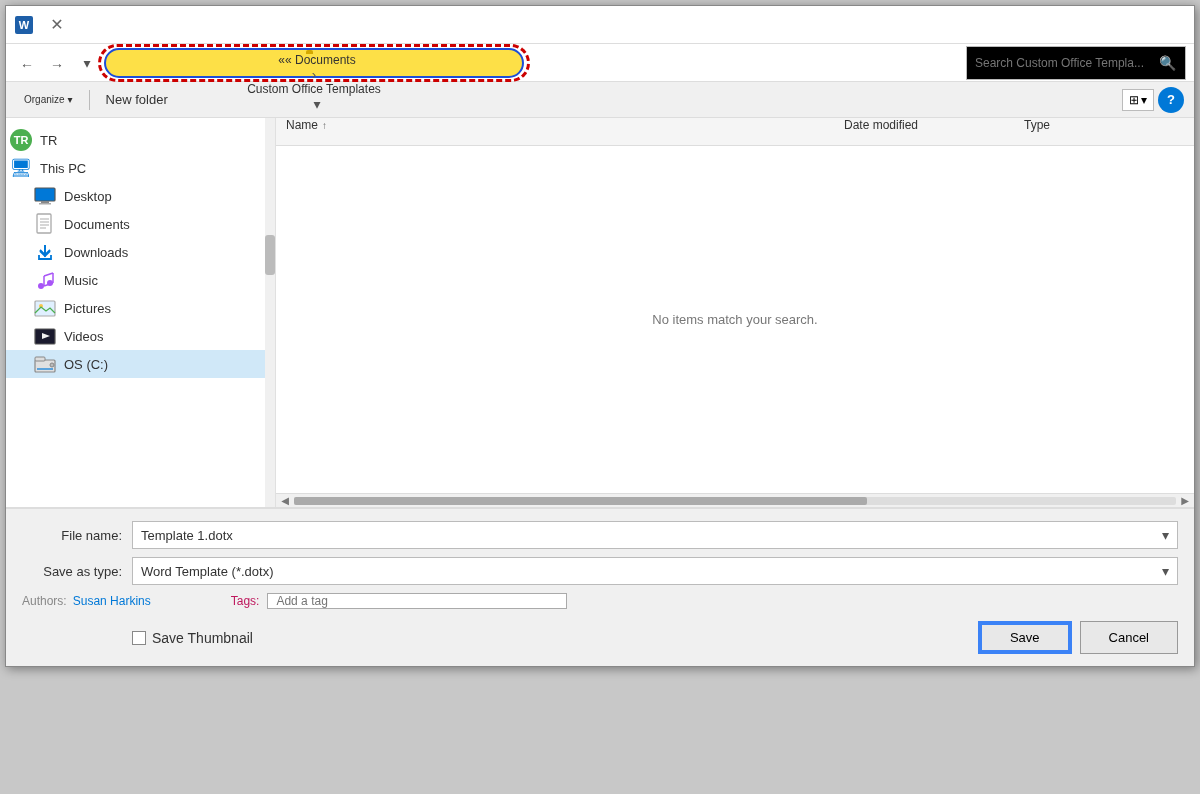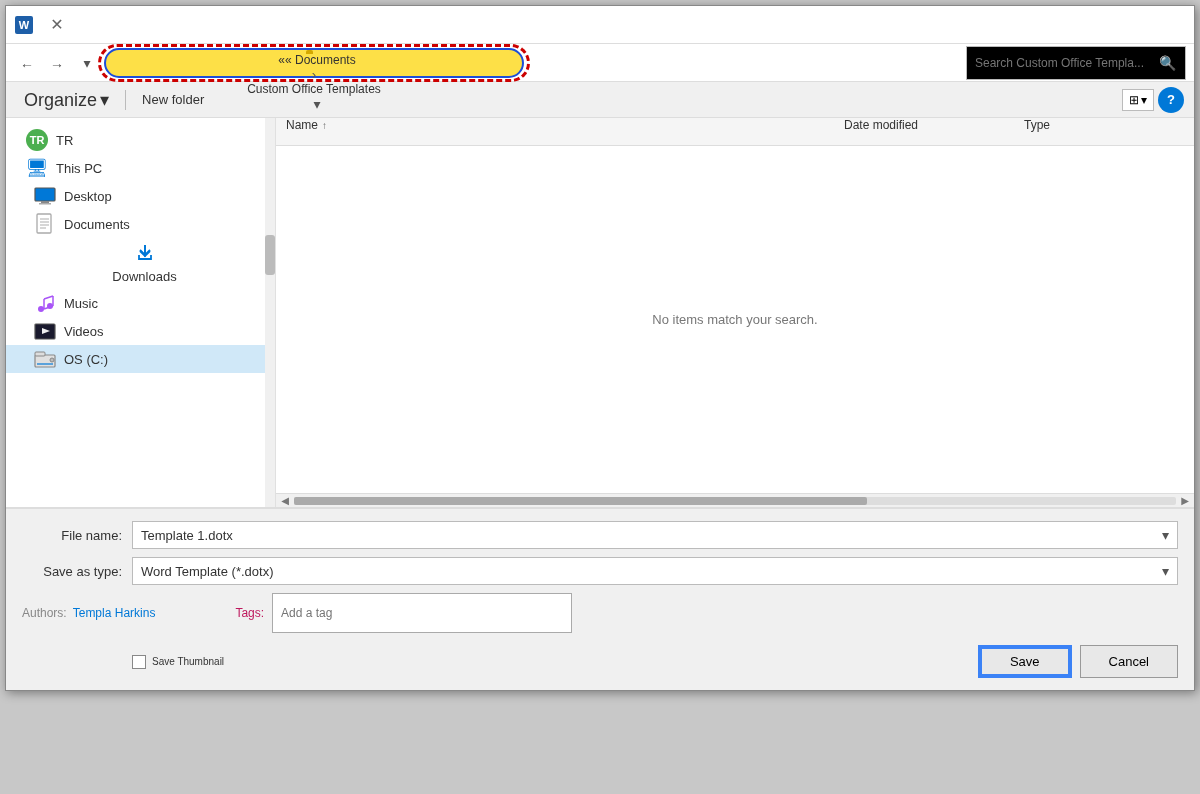--- a/index.html
+++ b/index.html
@@ -138,27 +138,27 @@
       background: #f0f0f0;
       height: 36px;
       display: flex;
       align-items: center;
       padding: 0 10px;
       border-bottom: 1px solid #ddd;
       gap: 8px;
     }
     .organize-btn {
       display: flex;
-      align-items: flex-end;
+      align-items: flex-start;
       gap: 3px;
       padding: 4px 8px;
       cursor: pointer;
       border: none;
       background: transparent;
-      font-size: 18px;
+      font-size: 10px;
       color: #333;
     }
     .new-folder-btn {
       padding: 4px 8px;
       cursor: pointer;
       border: none;
       background: transparent;
       font-size: 13px;
       color: #333;
     }
@@ -201,21 +201,21 @@
       width: 270px;
       background: #fff;
       border-right: 1px solid #e0e0e0;
       padding: 8px 0;
       overflow-y: auto;
       position: relative;
     }
     .sidebar-item {
       display: flex;
       align-items: center;
-      padding: 5px 20px;
+      padding: 5px 4px;
       cursor: pointer;
       gap: 8px;
       font-size: 13px;
       color: #333;
       white-space: nowrap;
     }
     .sidebar-item.selected { background: #d0e8f8; }
     .sidebar-icon {
       width: 22px;
       height: 18px;
@@ -387,21 +387,21 @@
       color: #0078d7;
       cursor: pointer;
     }
     .meta-tags-label {
       font-size: 12px;
       color: #be185d;
       margin-left: 80px;
     }
     .meta-tags-input {
       border: 1px solid #aaa;
-      height: 40px;
+      height: 16px;
       background: #fff;
       padding: 0 8px;
       font-size: 12px;
       color: #aaa;
       min-width: 300px;
     }
     .footer-bottom {
       display: flex;
       align-items: center;
       padding: 4px 0;
@@ -417,21 +417,21 @@
       width: 14px;
       height: 14px;
       border: 1.5px solid #888;
       background: #fff;
       display: flex;
       align-items: center;
       justify-content: center;
       cursor: pointer;
     }
     .checkbox-label {
-      font-size: 10px;
+      font-size: 14px;
       color: #333;
     }
     
     .red-oval-overlay {
       position: absolute;
       top: -4px;
       left: -6px;
       width: calc(100% + 12px);
       height: calc(100% + 8px);
       border: 3px dashed #cc0000;
@@ -546,21 +546,21 @@
             <rect x="2" y="1" width="14" height="19" rx="1" fill="white" stroke="#aaa" stroke-width="1.3"></rect>
             <line x1="5" y1="6" x2="14" y2="6" stroke="#bbb" stroke-width="1.2"></line>
             <line x1="5" y1="9" x2="14" y2="9" stroke="#bbb" stroke-width="1.2"></line>
             <line x1="5" y1="12" x2="14" y2="12" stroke="#bbb" stroke-width="1.2"></line>
             <line x1="5" y1="15" x2="11" y2="15" stroke="#bbb" stroke-width="1.2"></line>
           </svg>
         </div>
         <span>Documents</span>
       </div>
 
-      <div class="sidebar-item" style="padding-left:28px;flex-direction:column;">
+      <div class="sidebar-item" style="padding-left:28px;">
         <div class="sidebar-icon">
           <svg width="22" height="22" viewBox="0 0 22 22">
             <polygon points="11,4 11,14 6,9 11,14 16,9 11,14 11,4" fill="none" stroke="#0078d7" stroke-width="1.8"></polygon>
             <path d="M5,14 L5,18 L17,18 L17,14" fill="none" stroke="#0078d7" stroke-width="1.8"></path>
             <line x1="11" y1="4" x2="11" y2="14" stroke="#0078d7" stroke-width="1.8"></line>
             <polyline points="6,10 11,15 16,10" fill="none" stroke="#0078d7" stroke-width="1.8"></polyline>
           </svg>
         </div>
         <span>Downloads</span>
       </div>
@@ -572,20 +572,30 @@
             <circle cx="15" cy="14" r="3" fill="#a855f7"></circle>
             <line x1="9" y1="17" x2="18" y2="14" stroke="#a855f7" stroke-width="1.5"></line>
             <line x1="9" y1="17" x2="9" y2="7" stroke="#a855f7" stroke-width="1.5"></line>
             <line x1="18" y1="14" x2="18" y2="4" stroke="#a855f7" stroke-width="1.5"></line>
             <line x1="9" y1="7" x2="18" y2="4" stroke="#a855f7" stroke-width="1.5"></line>
           </svg>
         </div>
         <span>Music</span>
       </div>
 
+      <div class="sidebar-item" style="padding-left:28px;">
+        <div class="sidebar-icon">
+          <svg width="22" height="18" viewBox="0 0 22 18">
+            <rect x="1" y="2" width="20" height="15" rx="1" fill="#e0f0ff" stroke="#aaa" stroke-width="1.2"></rect>
+            <circle cx="7" cy="7" r="2" fill="#f9c74f"></circle>
+            <polyline points="1,14 7,8 12,12 16,9 21,14" fill="none" stroke="#4caf50" stroke-width="1.3"></polyline>
+          </svg>
+        </div>
+        <span>Pictures</span>
+      </div>
 
       <div class="sidebar-item" style="padding-left:28px;">
         <div class="sidebar-icon">
           <svg width="22" height="18" viewBox="0 0 22 18">
             <rect x="1" y="2" width="20" height="15" rx="1" fill="#1a1a2e" stroke="#555" stroke-width="1.2"></rect>
             <polygon points="8,6 16,9 8,12" fill="#f0f0f0"></polygon>
           </svg>
         </div>
         <span>Videos</span>
       </div>
@@ -645,21 +655,21 @@
     <div class="footer-row">
       <span class="footer-label">Save as type:</span>
       <div class="footer-input" style="flex:1;">
         <span>Word Template (*.dotx)</span>
         <span class="footer-input-dropdown">▾</span>
       </div>
     </div>
 
     <div class="footer-meta">
       <span class="meta-label">Authors:</span>
-      <span style="margin-left:6px;" class="meta-author">Templa Harkins</span>
+      <span style="margin-left:6px;" class="meta-author">Susan Harkins</span>
       <span class="meta-tags-label">Tags:</span>
       <input class="meta-tags-input" type="text" style="margin-left: 8px;" placeholder="Add a tag">
     </div>
 
     <div class="footer-bottom">
       <div class="checkbox-area">
         <div class="checkbox"></div>
         <span class="checkbox-label">Save Thumbnail</span>
       </div>
       <div style="margin-left:auto; display:flex; gap:8px;">

